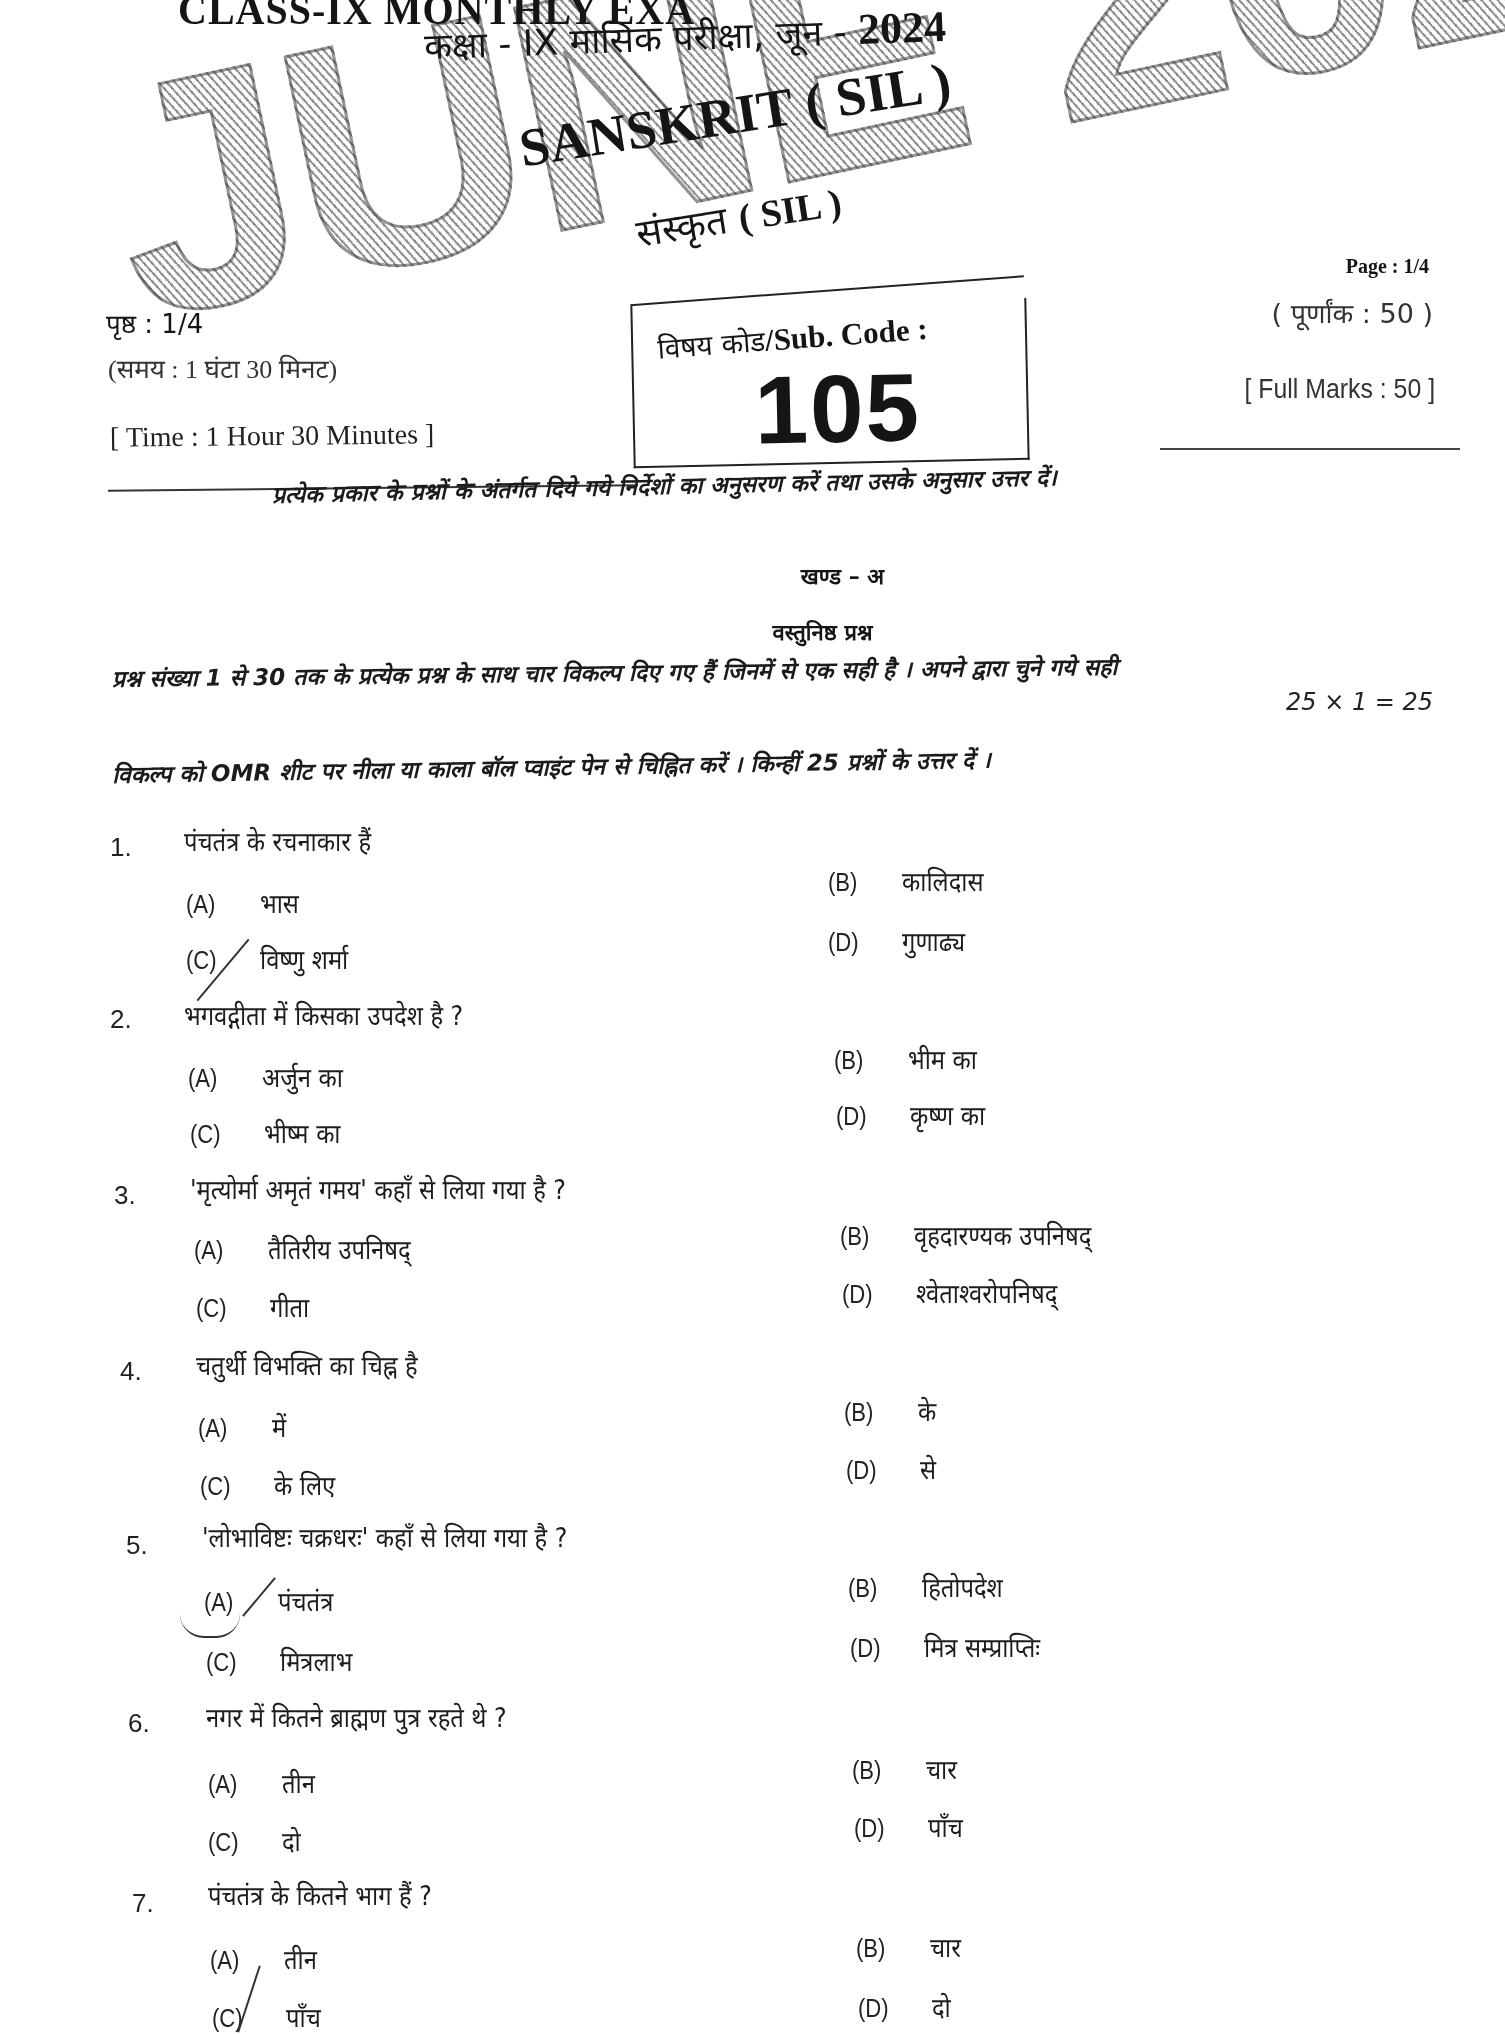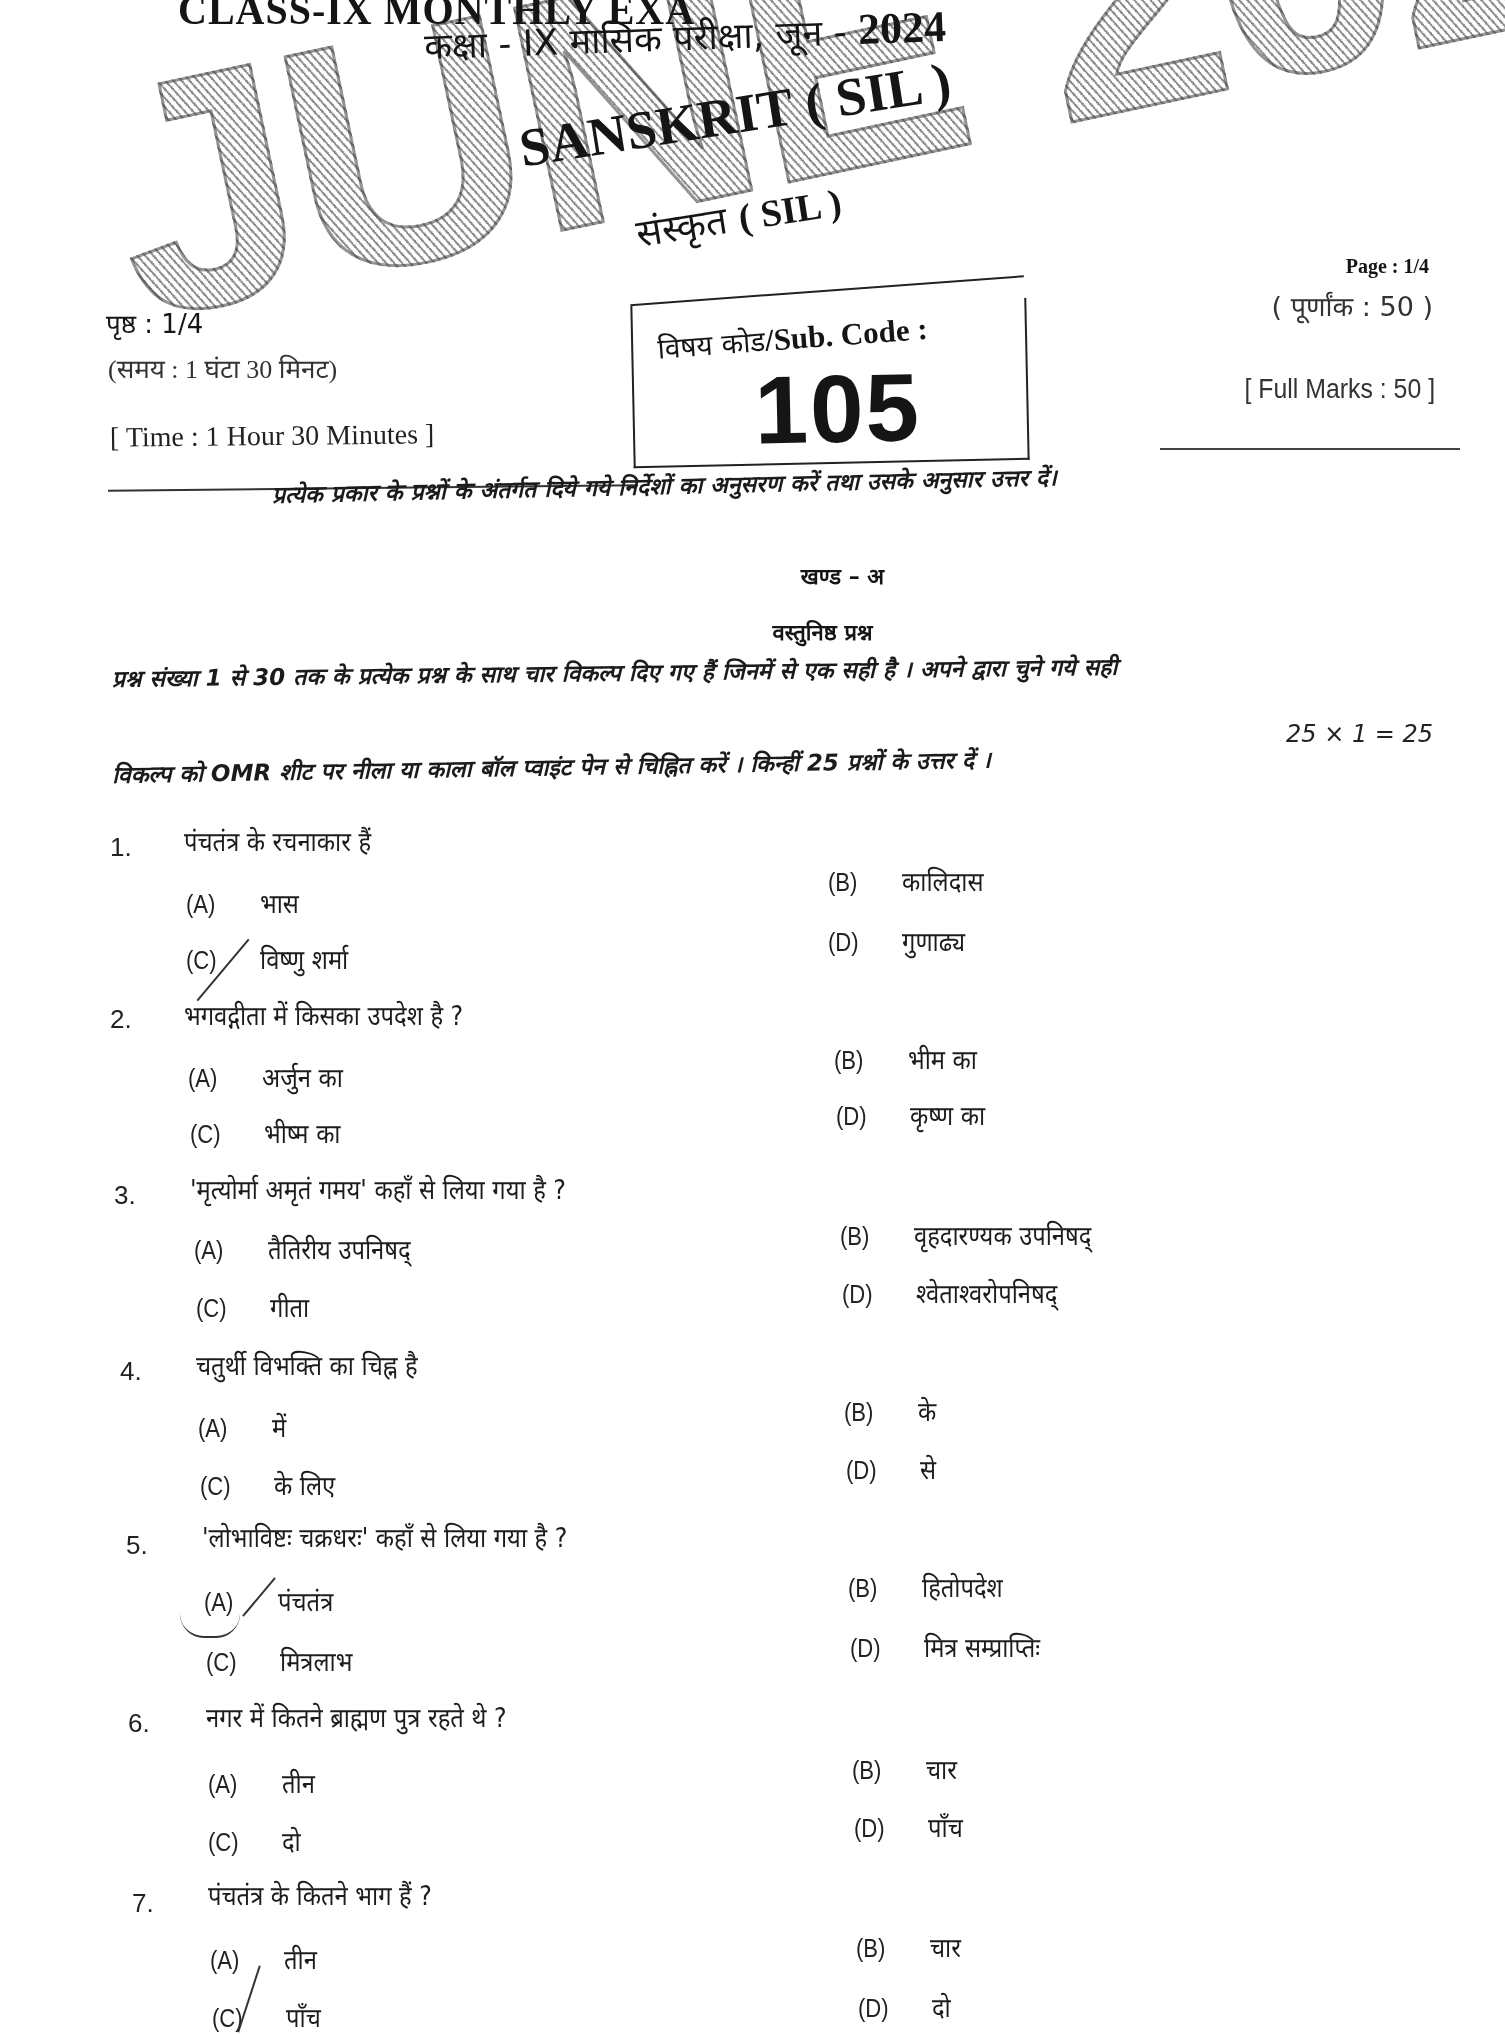--- a/index.html
+++ b/index.html
@@ -33,21 +33,21 @@
   .title-hi .yr { font-family: "Liberation Serif", serif; font-weight: bold; font-size: 44px; }
   .subject-en {
     left: 520px; top: 118px; font-weight: bold; font-size: 54px; transform: rotate(-9deg); transform-origin: left center;
   }
   .subject-hi {
     left: 635px; top: 190px; font-family: "DejaVu Sans", sans-serif; font-size: 38px; transform: rotate(-9deg);
   }
   .subject-hi b { font-family: "Liberation Serif", serif; }
 
   .page-no-en { right: 76px; top: 255px; font-weight: bold; font-size: 20px; }
-  .marks-hi { right: 72px; top: 287px; font-family: "DejaVu Sans", sans-serif; font-size: 27px; color: #333; }
+  .marks-hi { right: 72px; top: 294px; font-family: "DejaVu Sans", sans-serif; font-size: 27px; color: #333; }
   .marks-en { right: 70px; top: 374px; font-family: "Liberation Sans", sans-serif; font-size: 27px; color: #333; transform: scaleX(0.92); transform-origin: right; }
 
   .page-no-hi { left: 106px; top: 305px; font-family: "DejaVu Sans", sans-serif; font-weight: normal; font-size: 26px; }
   .time-hi { left: 108px; top: 350px; font-family: Liberation Serif, serif; font-size: 26px; color: #333; text-align: center; }
   .time-en { left: 110px; top: 420px; font-size: 28px; color: #222; transform: rotate(-0.6deg); }
 
   .code-box {
     left: 632px; top: 302px; width: 392px; height: 160px;
     border: 2px solid #222; border-top: none; transform: rotate(-1.2deg); background: transparent;
   }
@@ -72,21 +72,21 @@
     left: 272px; top: 478px; font-family: "DejaVu Sans", sans-serif; font-style: italic; font-size: 23px; font-weight: bold;
     transform: rotate(-1.3deg); transform-origin: left; white-space: nowrap; color: #1b1b1b;
   }
   .section { left: 0; width: 1505px; text-align: center; font-family: "DejaVu Sans", sans-serif; font-weight: bold; }
   .section-title { top: 560px; font-size: 22px; padding-left: 90px; }
   .section-sub { top: 616px; font-size: 22px; padding-left: 70px; }
 
   .note { left: 112px; font-family: "DejaVu Sans", sans-serif; font-style: italic; font-weight: bold; font-size: 23px; white-space: nowrap; color: #1b1b1b; }
   .note1 { top: 662px; transform: rotate(-0.7deg); transform-origin: left; }
   .note2 { top: 758px; left: 112px; transform: rotate(-1deg); transform-origin: left; }
-  .score { left: 1286px; top: 720px; font-family: "DejaVu Sans", sans-serif; font-style: italic; font-size: 24px; color: #222; }
+  .score { left: 1286px; top: 688px; font-family: "DejaVu Sans", sans-serif; font-style: italic; font-size: 24px; color: #222; }
 
   
   .q { position: absolute; left: 0; width: 1505px; z-index: 2; }
   .q-num { position: absolute; font-family: "Liberation Sans", sans-serif; font-size: 26px; color: #222; }
   .q-text { position: absolute; font-family: "DejaVu Sans", sans-serif; font-size: 27px; color: #1c1c1c; white-space: nowrap; transform: scaleX(0.88); transform-origin: left; }
   .opt { position: absolute; display: flex; align-items: baseline; white-space: nowrap; }
   .opt-key { font-family: "Liberation Sans", sans-serif; font-size: 26px; width: 74px; color: #222; transform: scaleX(0.85); transform-origin: left; }
   .opt-val { font-family: "DejaVu Sans", sans-serif; font-size: 27px; color: #1c1c1c; transform: scaleX(0.88); transform-origin: left; }
 
   .tick { position: absolute; border-left: 2px solid #333; height: 46px; transform: rotate(40deg); }

